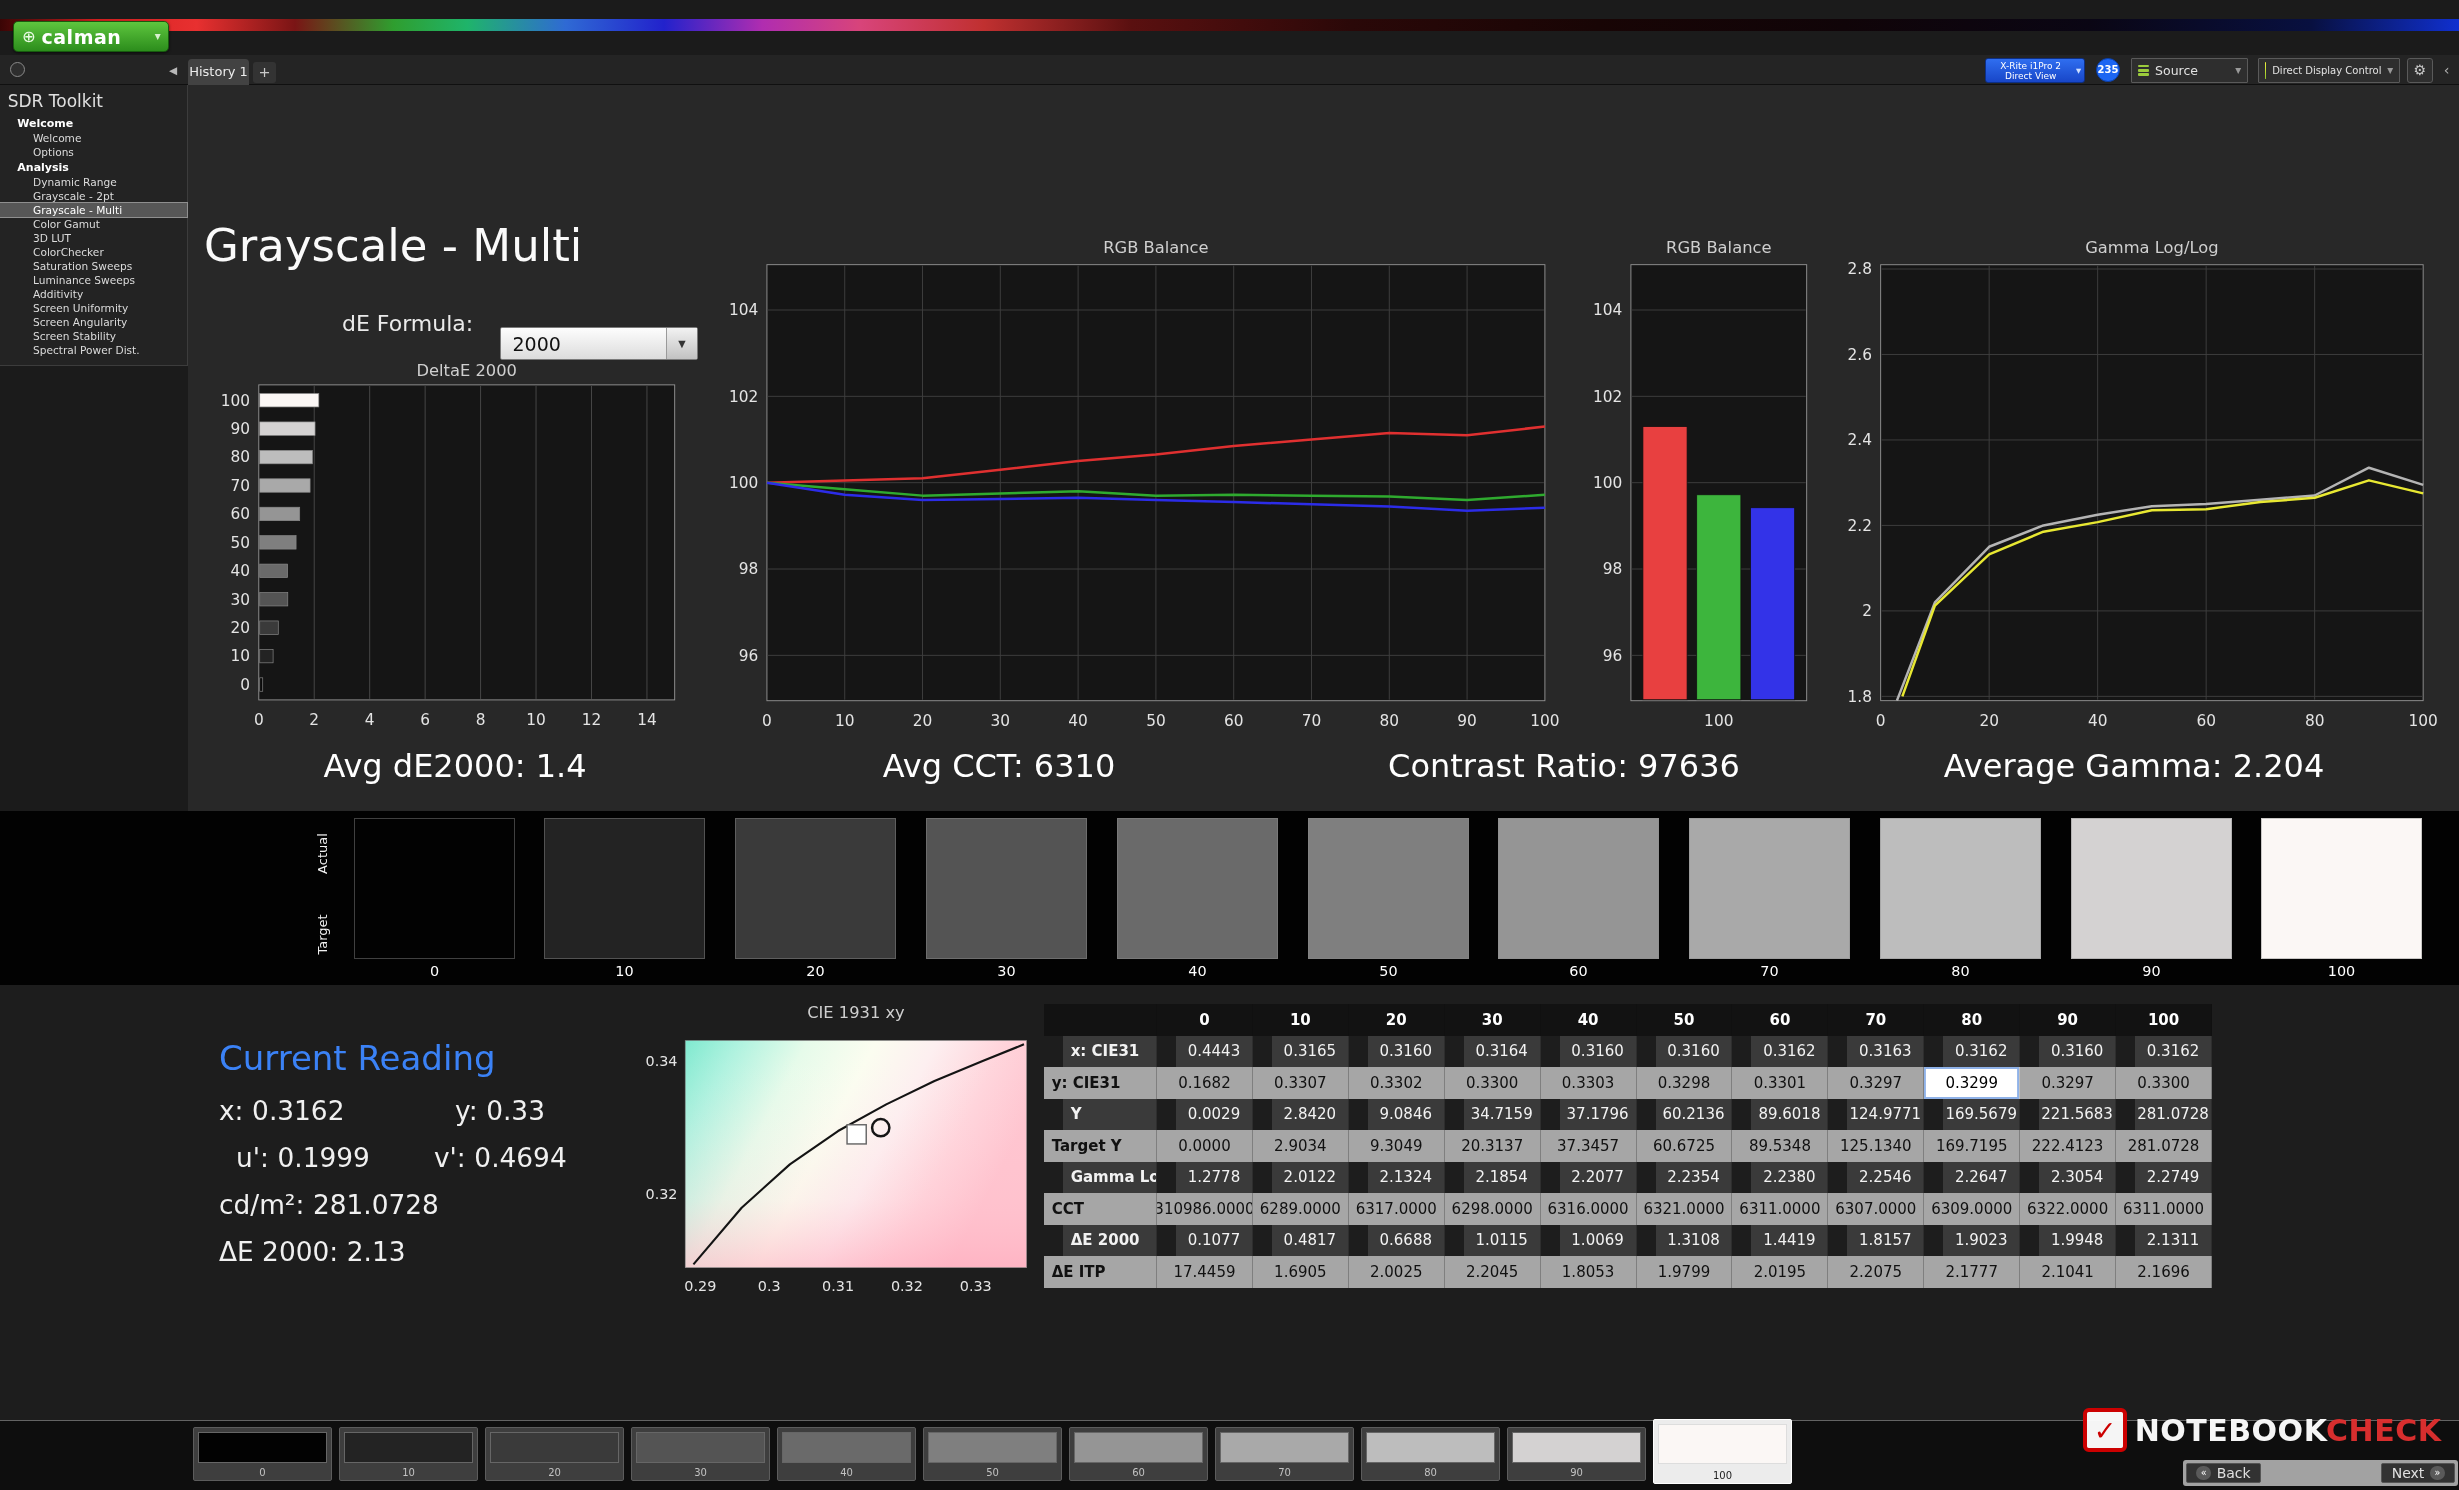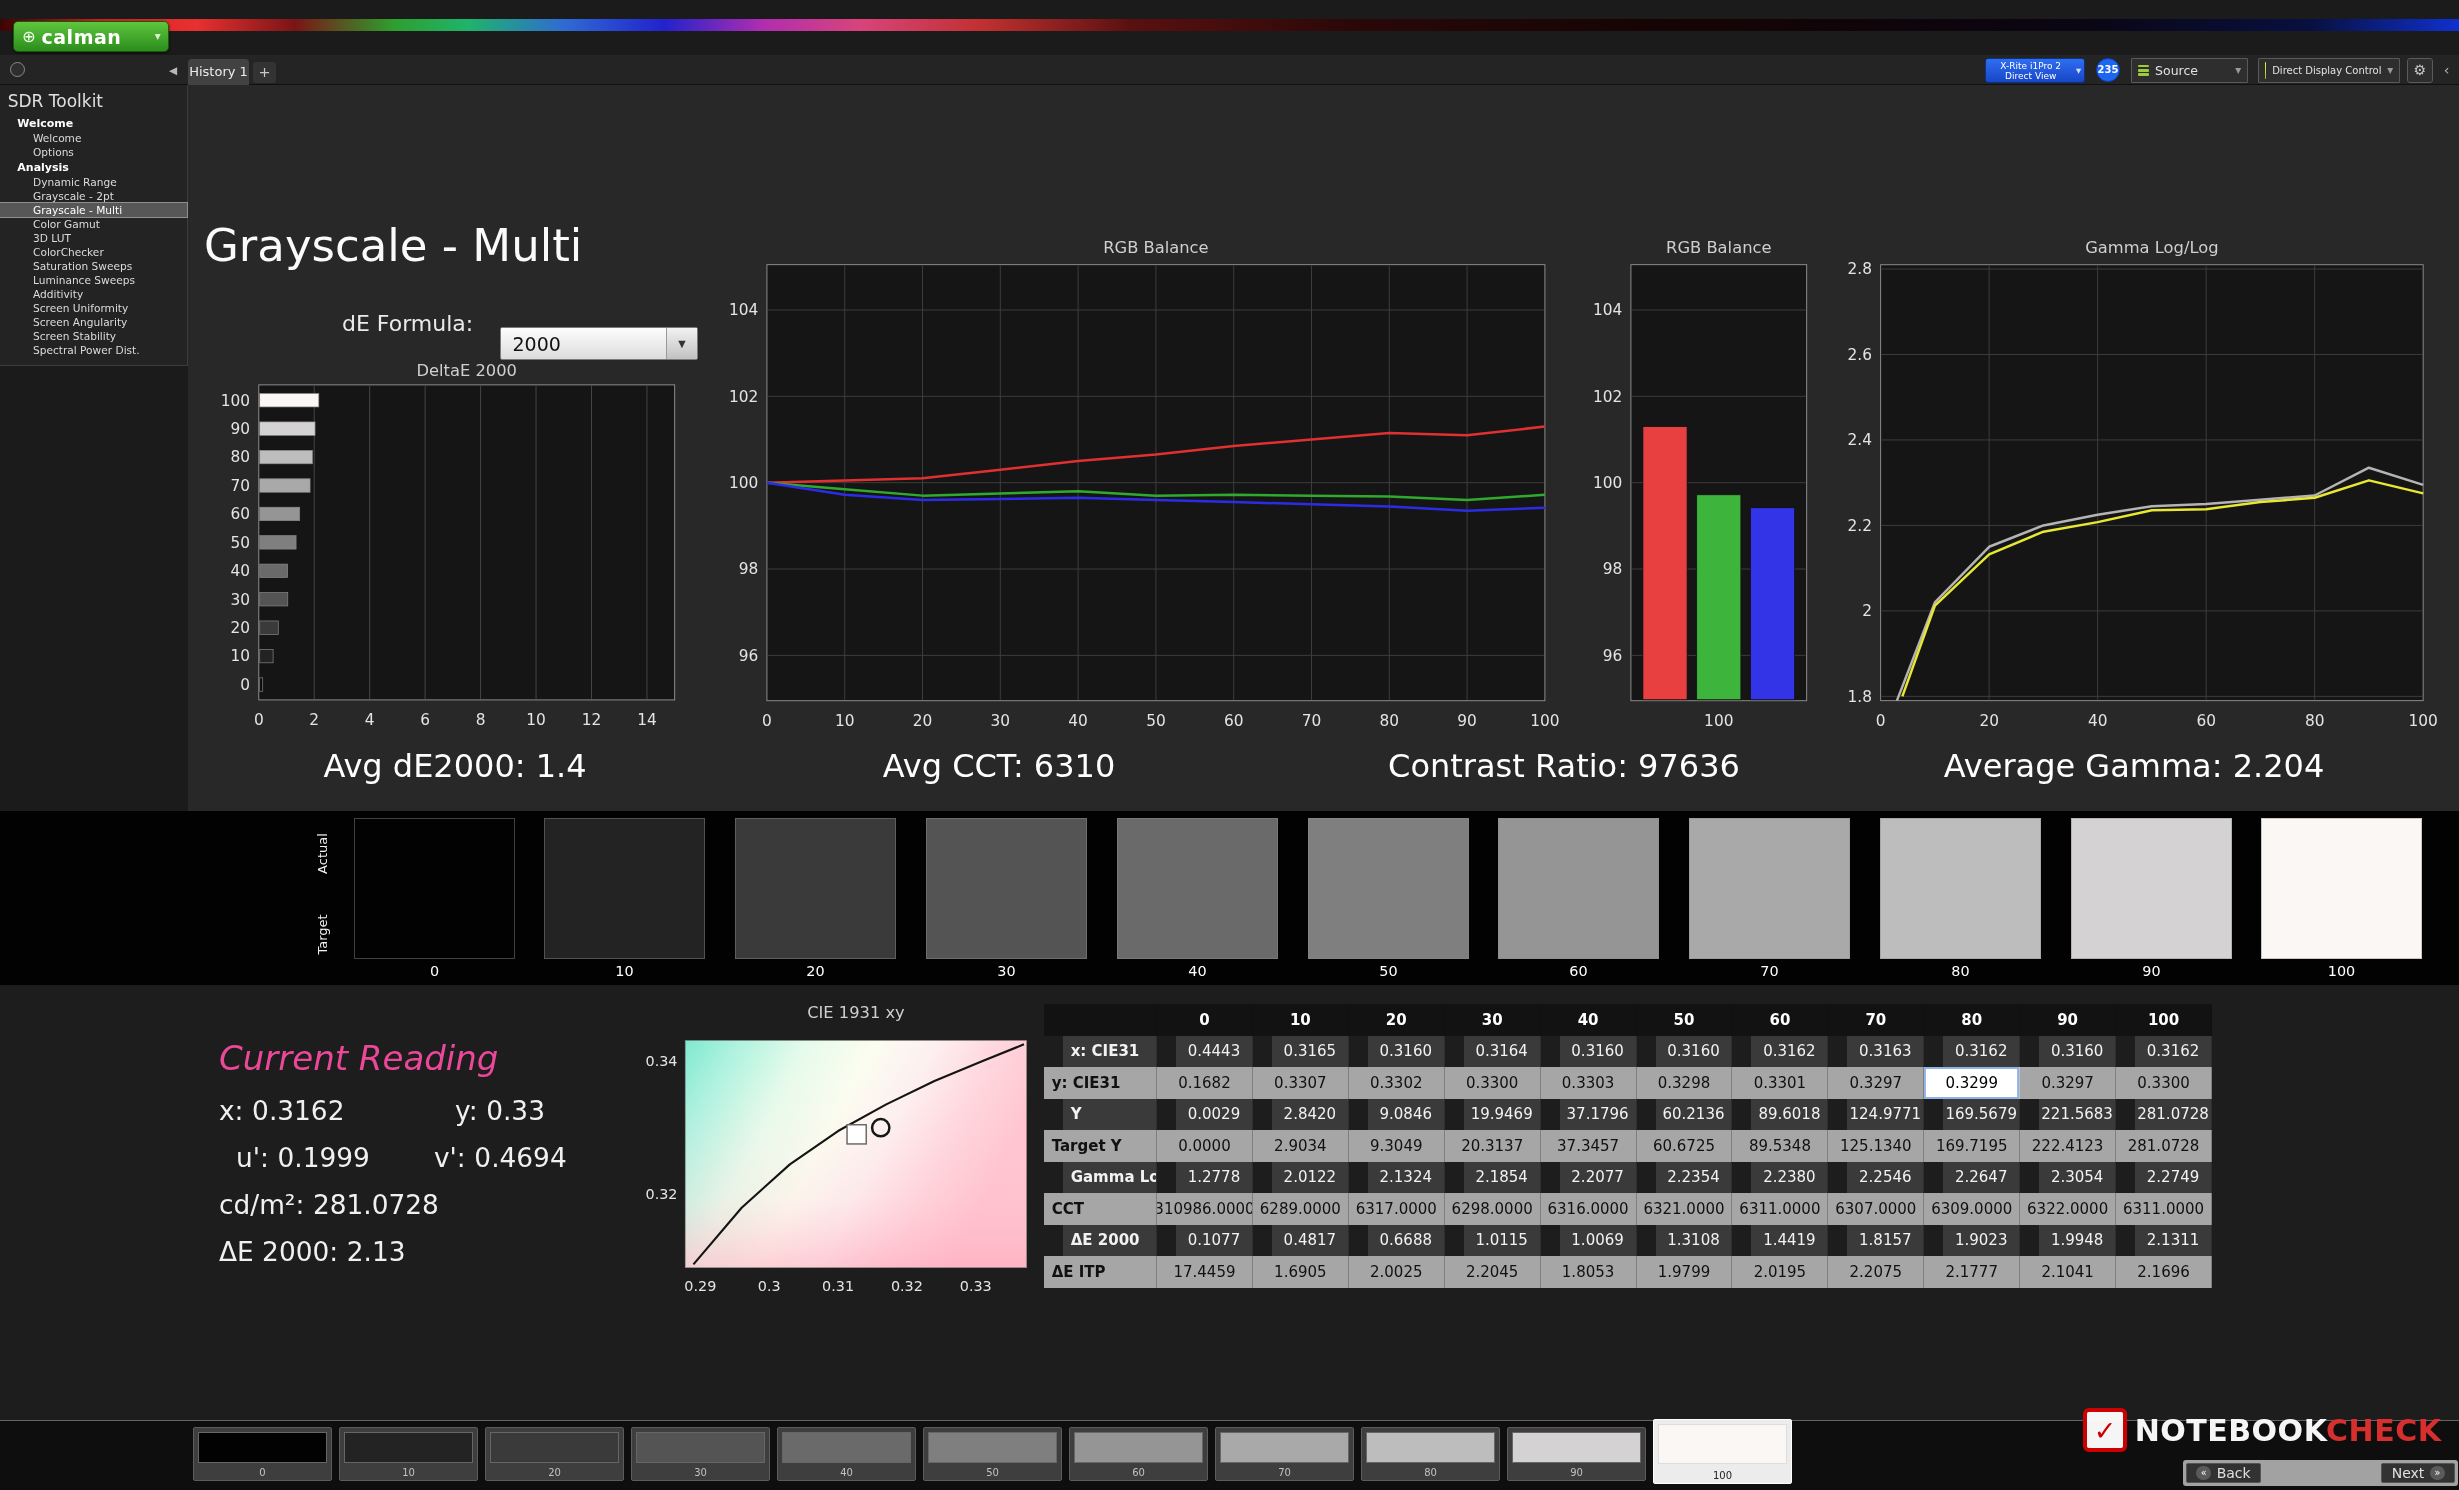--- a/index.html
+++ b/index.html
@@ -100,21 +100,21 @@
   .rot{position:absolute;width:77px;text-align:center;transform:rotate(-90deg);
        font-size:13px;color:#f0f0f0;}
   #rot-actual{left:284px;top:35px;}
   #rot-target{left:284px;top:116px;}
   .gs-box{position:absolute;top:6.7px;width:161px;height:141px;border:1px solid rgba(140,140,140,.45);}
   .gs-inner{position:absolute;inset:4.8px;}
   .gs-label{position:absolute;top:152px;width:161px;text-align:center;font-size:14.4px;color:#fff;}
 
   
   .lower-panel{position:absolute;left:0;top:985px;width:2459px;height:435px;background:#1d1d1d;}
-  .cr-title{position:absolute;left:219px;top:1038px;font-size:34px;color:#ec4899;font-style:italic;}
+  .cr-title{position:absolute;left:219px;top:1038px;font-size:34px;color:#3b82f6;}
   .cr-item{position:absolute;font-size:26.4px;color:#f0f0f0;white-space:nowrap;}
   .cr-item span:first-child{margin-right:8.6px;}
 
   #gs-table{position:absolute;left:1044px;top:1004px;width:1168px;display:grid;
        grid-template-columns:113px repeat(11,1fr);grid-auto-rows:31.5px;font-size:15px;}
   .gcell{display:flex;align-items:center;justify-content:center;
        border-right:1px solid rgba(10,10,10,.25);overflow:hidden;white-space:nowrap;}
   .ghead{background:#121212;color:#fff;font-weight:bold;}
   .glabel{justify-content:flex-start;padding-left:7.7px;font-weight:bold;}
   .r-dark{background:#3a3a3a;color:#f2f2f2;margin-left:19px;}
@@ -502,21 +502,21 @@
       <div class="gcell r-light">0.3298</div>
       <div class="gcell r-light">0.3301</div>
       <div class="gcell r-light">0.3297</div>
       <div class="gcell r-light hl">0.3299</div>
       <div class="gcell r-light">0.3297</div>
       <div class="gcell r-light">0.3300</div>
       <div class="gcell r-dark glabel">Y</div>
       <div class="gcell r-dark">0.0029</div>
       <div class="gcell r-dark">2.8420</div>
       <div class="gcell r-dark">9.0846</div>
-      <div class="gcell r-dark">19.9469</div>
+      <div class="gcell r-dark">34.7159</div>
       <div class="gcell r-dark">37.1796</div>
       <div class="gcell r-dark">60.2136</div>
       <div class="gcell r-dark">89.6018</div>
       <div class="gcell r-dark">124.9771</div>
       <div class="gcell r-dark">169.5679</div>
       <div class="gcell r-dark">221.5683</div>
       <div class="gcell r-dark">281.0728</div>
       <div class="gcell r-light glabel">Target Y</div>
       <div class="gcell r-light">0.0000</div>
       <div class="gcell r-light">2.9034</div>

